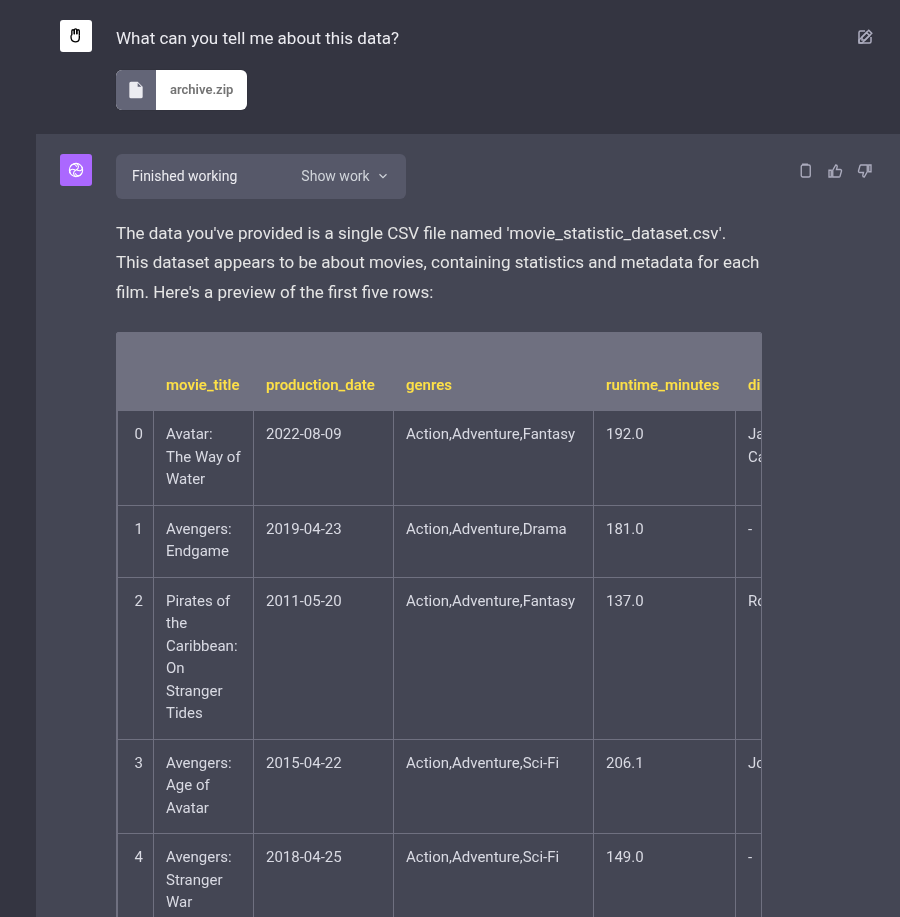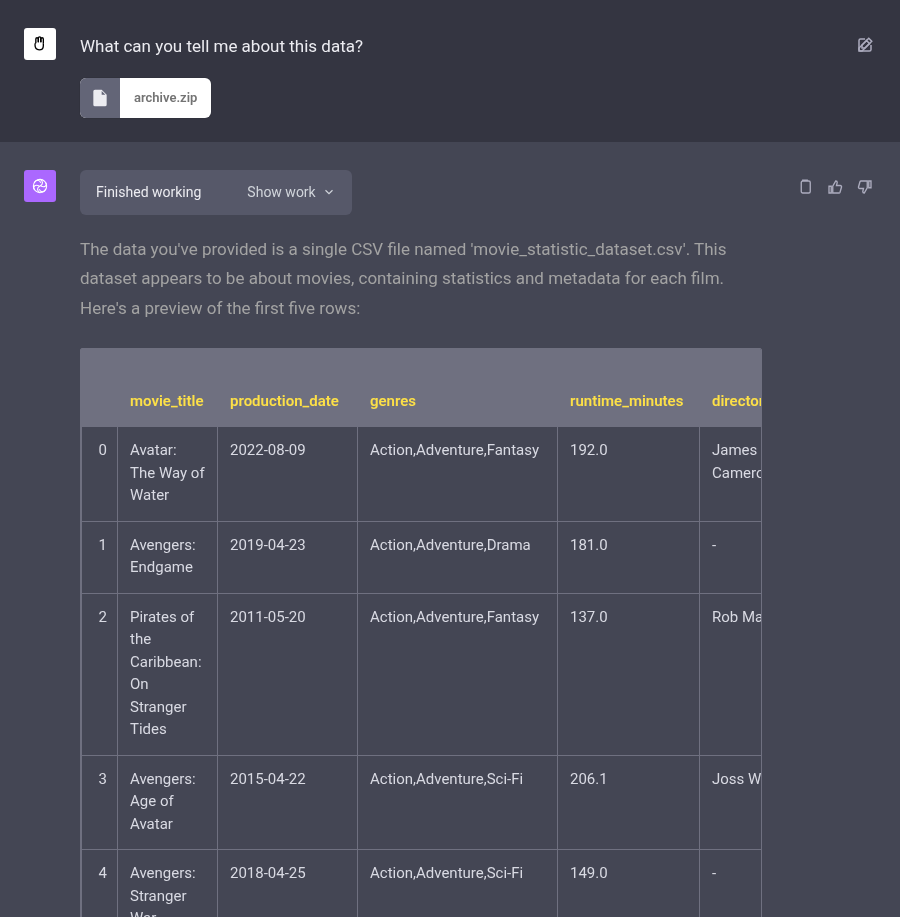--- a/index.html
+++ b/index.html
@@ -4,21 +4,21 @@
   <style>
     * { margin: 0; padding: 0; box-sizing: border-box; }
     body {
       background: #343541;
       color: #ececf1;
       font-family: -apple-system, BlinkMacSystemFont, "Segoe UI", Roboto, sans-serif;
       width: 900px;
       font-size: 16px;
       line-height: 1.5;
     }
-    .section { padding: 28px 0 24px; }
+    .section { padding: 20px 0 24px; margin-left: 36px; }
     .user-block { background: #343541; }
     .assistant-block { background: #444654; }
     .row { display: flex; gap: 24px; padding: 0 24px; }
     .avatar {
       width: 32px; height: 32px; border-radius: 3px;
       flex: 0 0 32px; display: flex; align-items: center; justify-content: center;
       font-size: 18px;
     }
     .avatar.user { background: #fff; color: #000; }
     .avatar.assistant { background: #ab68ff; color: #fff; }
@@ -39,29 +39,29 @@
     .attachment-icon {
       width: 40px; height: 40px; background: #636577;
       display: flex; align-items: center; justify-content: center;
     }
     .attachment-icon svg { width: 20px; height: 20px; fill: #ececf1; }
     .attachment-name {
       color: #737373; font-size: 13px; font-weight: 600;
       padding: 0 14px; line-height: 40px;
     }
     .status-pill {
-      display: inline-flex; align-items: center; gap: 18px;
+      display: inline-flex; align-items: center; gap: 36px;
       background: #565869; border-radius: 6px;
       padding: 12px 16px; font-size: 14px; color: #ececf1;
       margin-bottom: 20px;
     }
     .status-pill .status-label { color: #ececf1; }
     .status-pill .show-work { display: inline-flex; align-items: center; gap: 6px; color: #d1d5db; cursor: pointer; margin-left: 28px; }
     .status-pill svg { width: 14px; height: 14px; }
-    .response-text { color: #a3a3a3; font-size: 17px; line-height: 1.75; margin-bottom: 24px; }
+    .response-text { color: #e5e5e5; font-size: 17px; line-height: 1.75; margin-bottom: 24px; }
     .table-wrap { overflow-x: hidden; border: 1px solid #6f7080; border-radius: 2px; }
     table { border-collapse: collapse; width: 100%; table-layout: fixed; }
     th, td {
       border: 1px solid #6f7080;
       padding: 12px 12px 14px;
       text-align: left;
       vertical-align: top;
       font-size: 15px;
       overflow: hidden;
       word-wrap: break-word;

